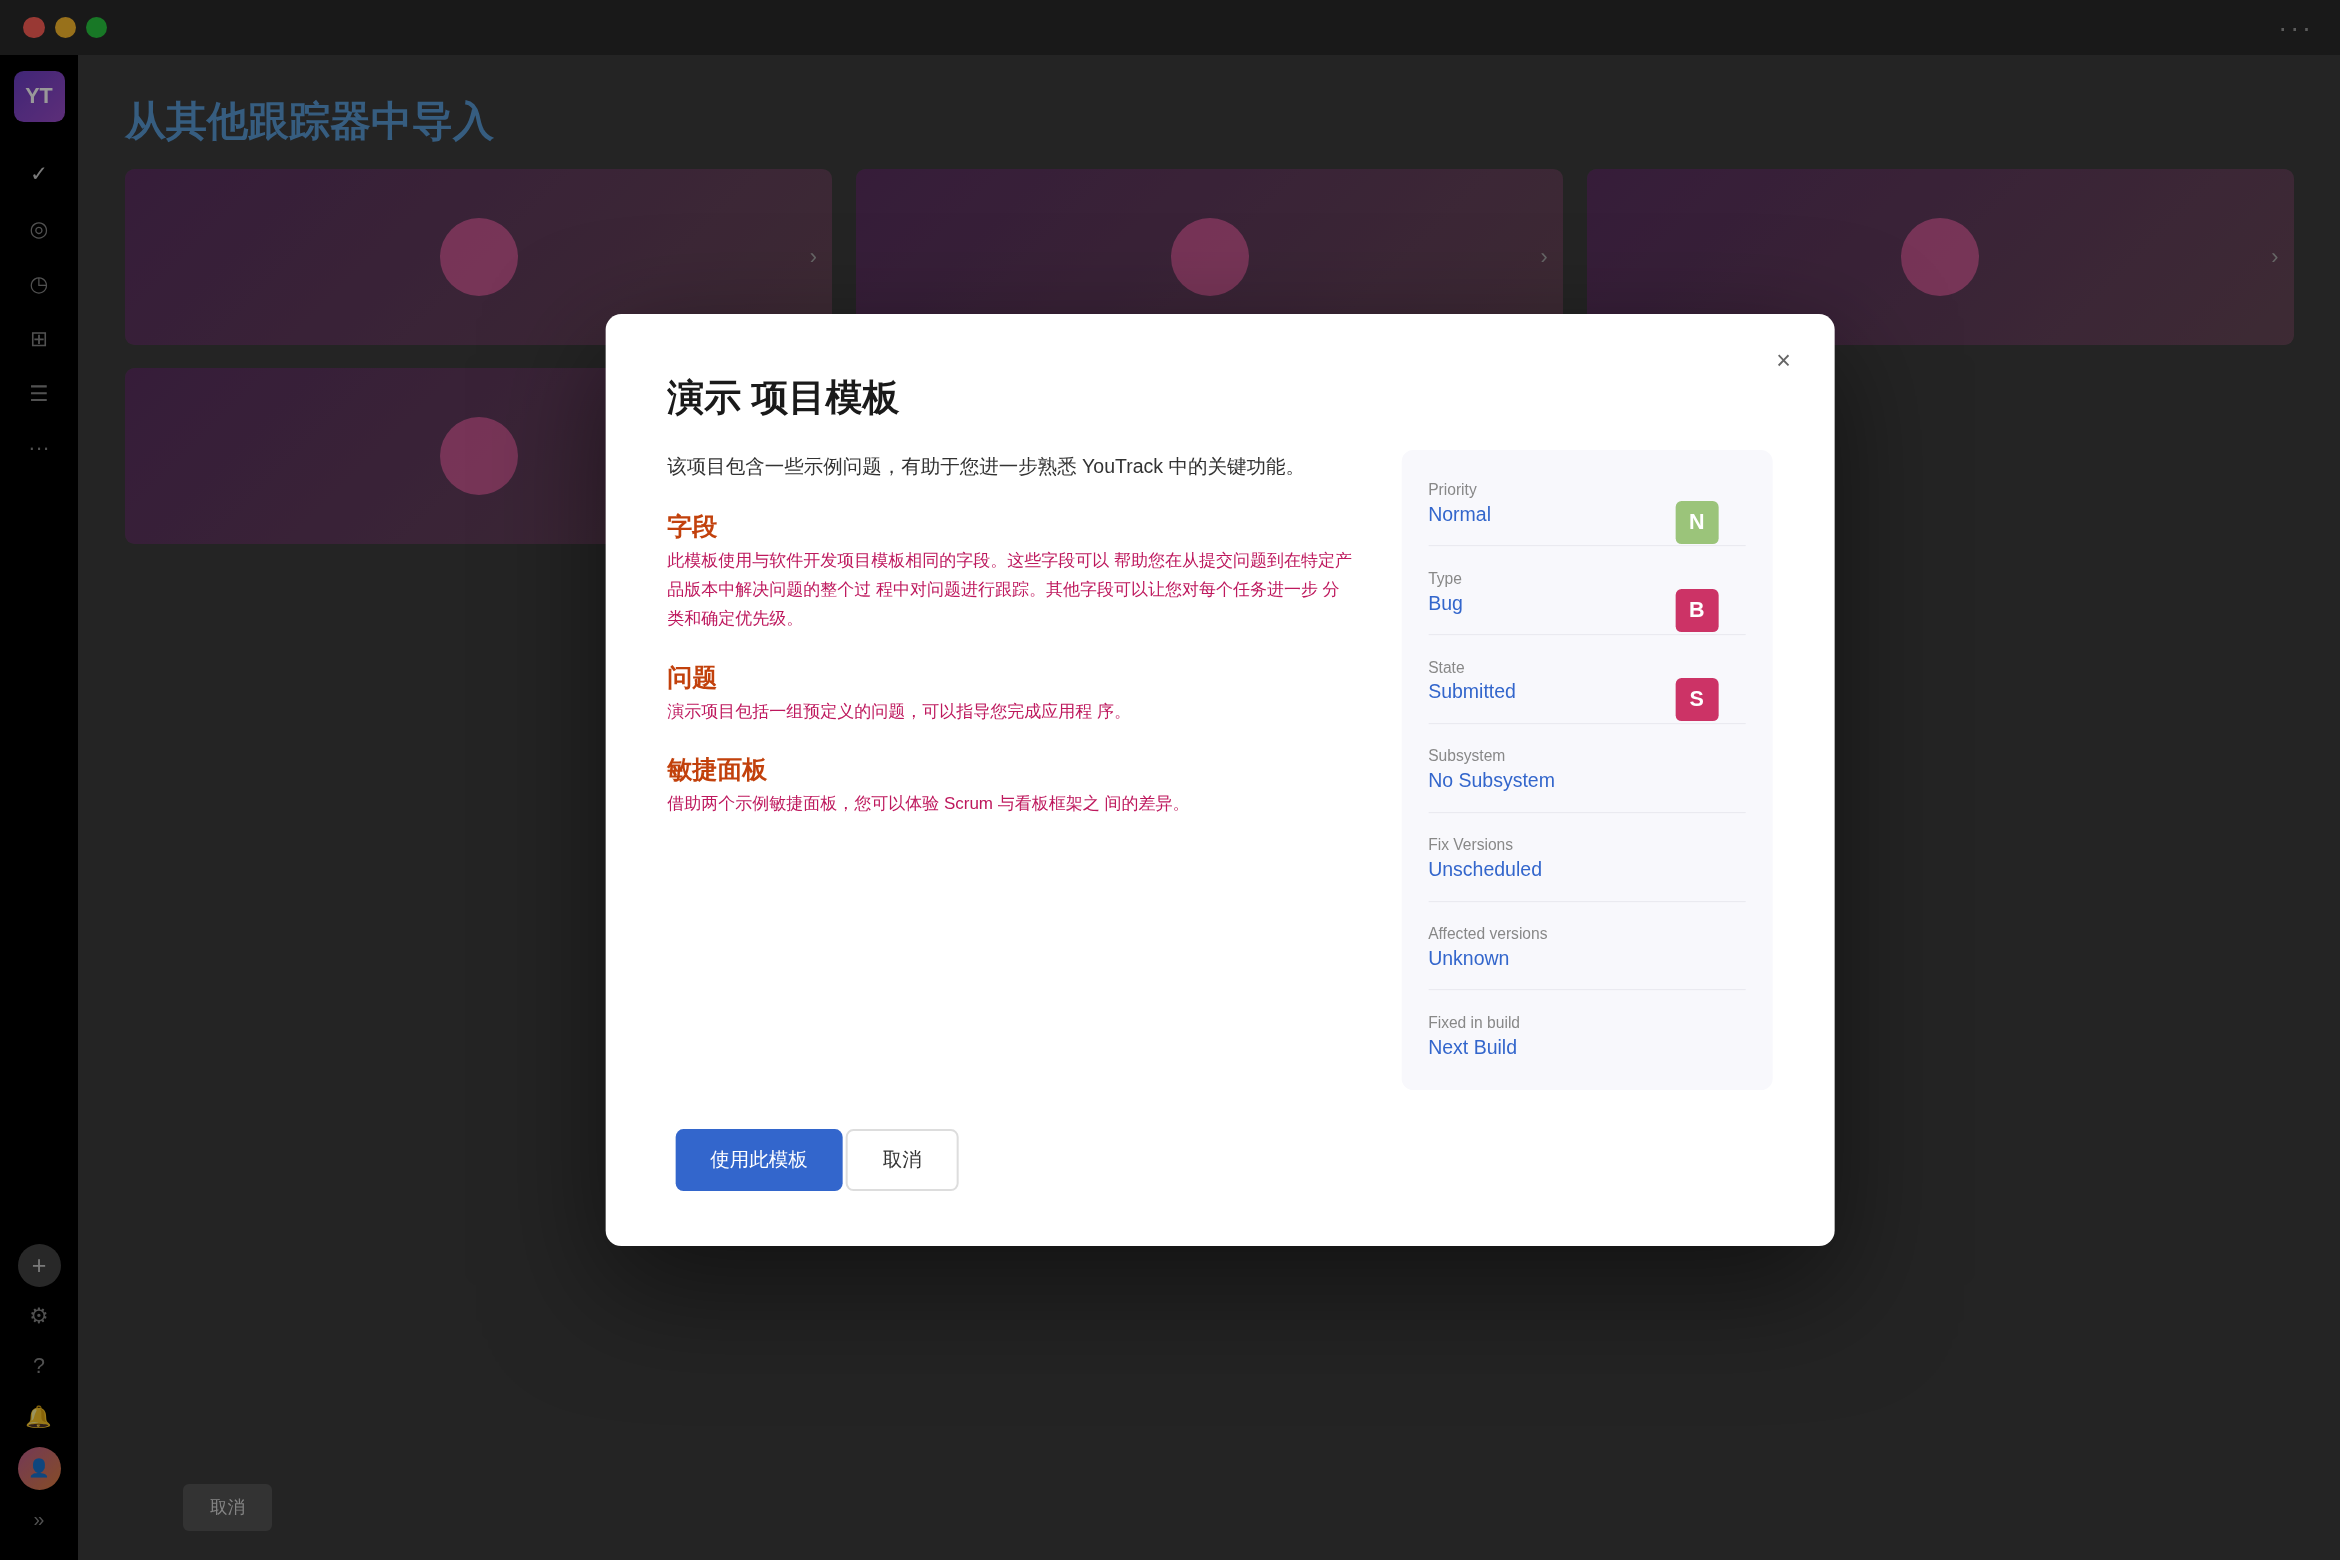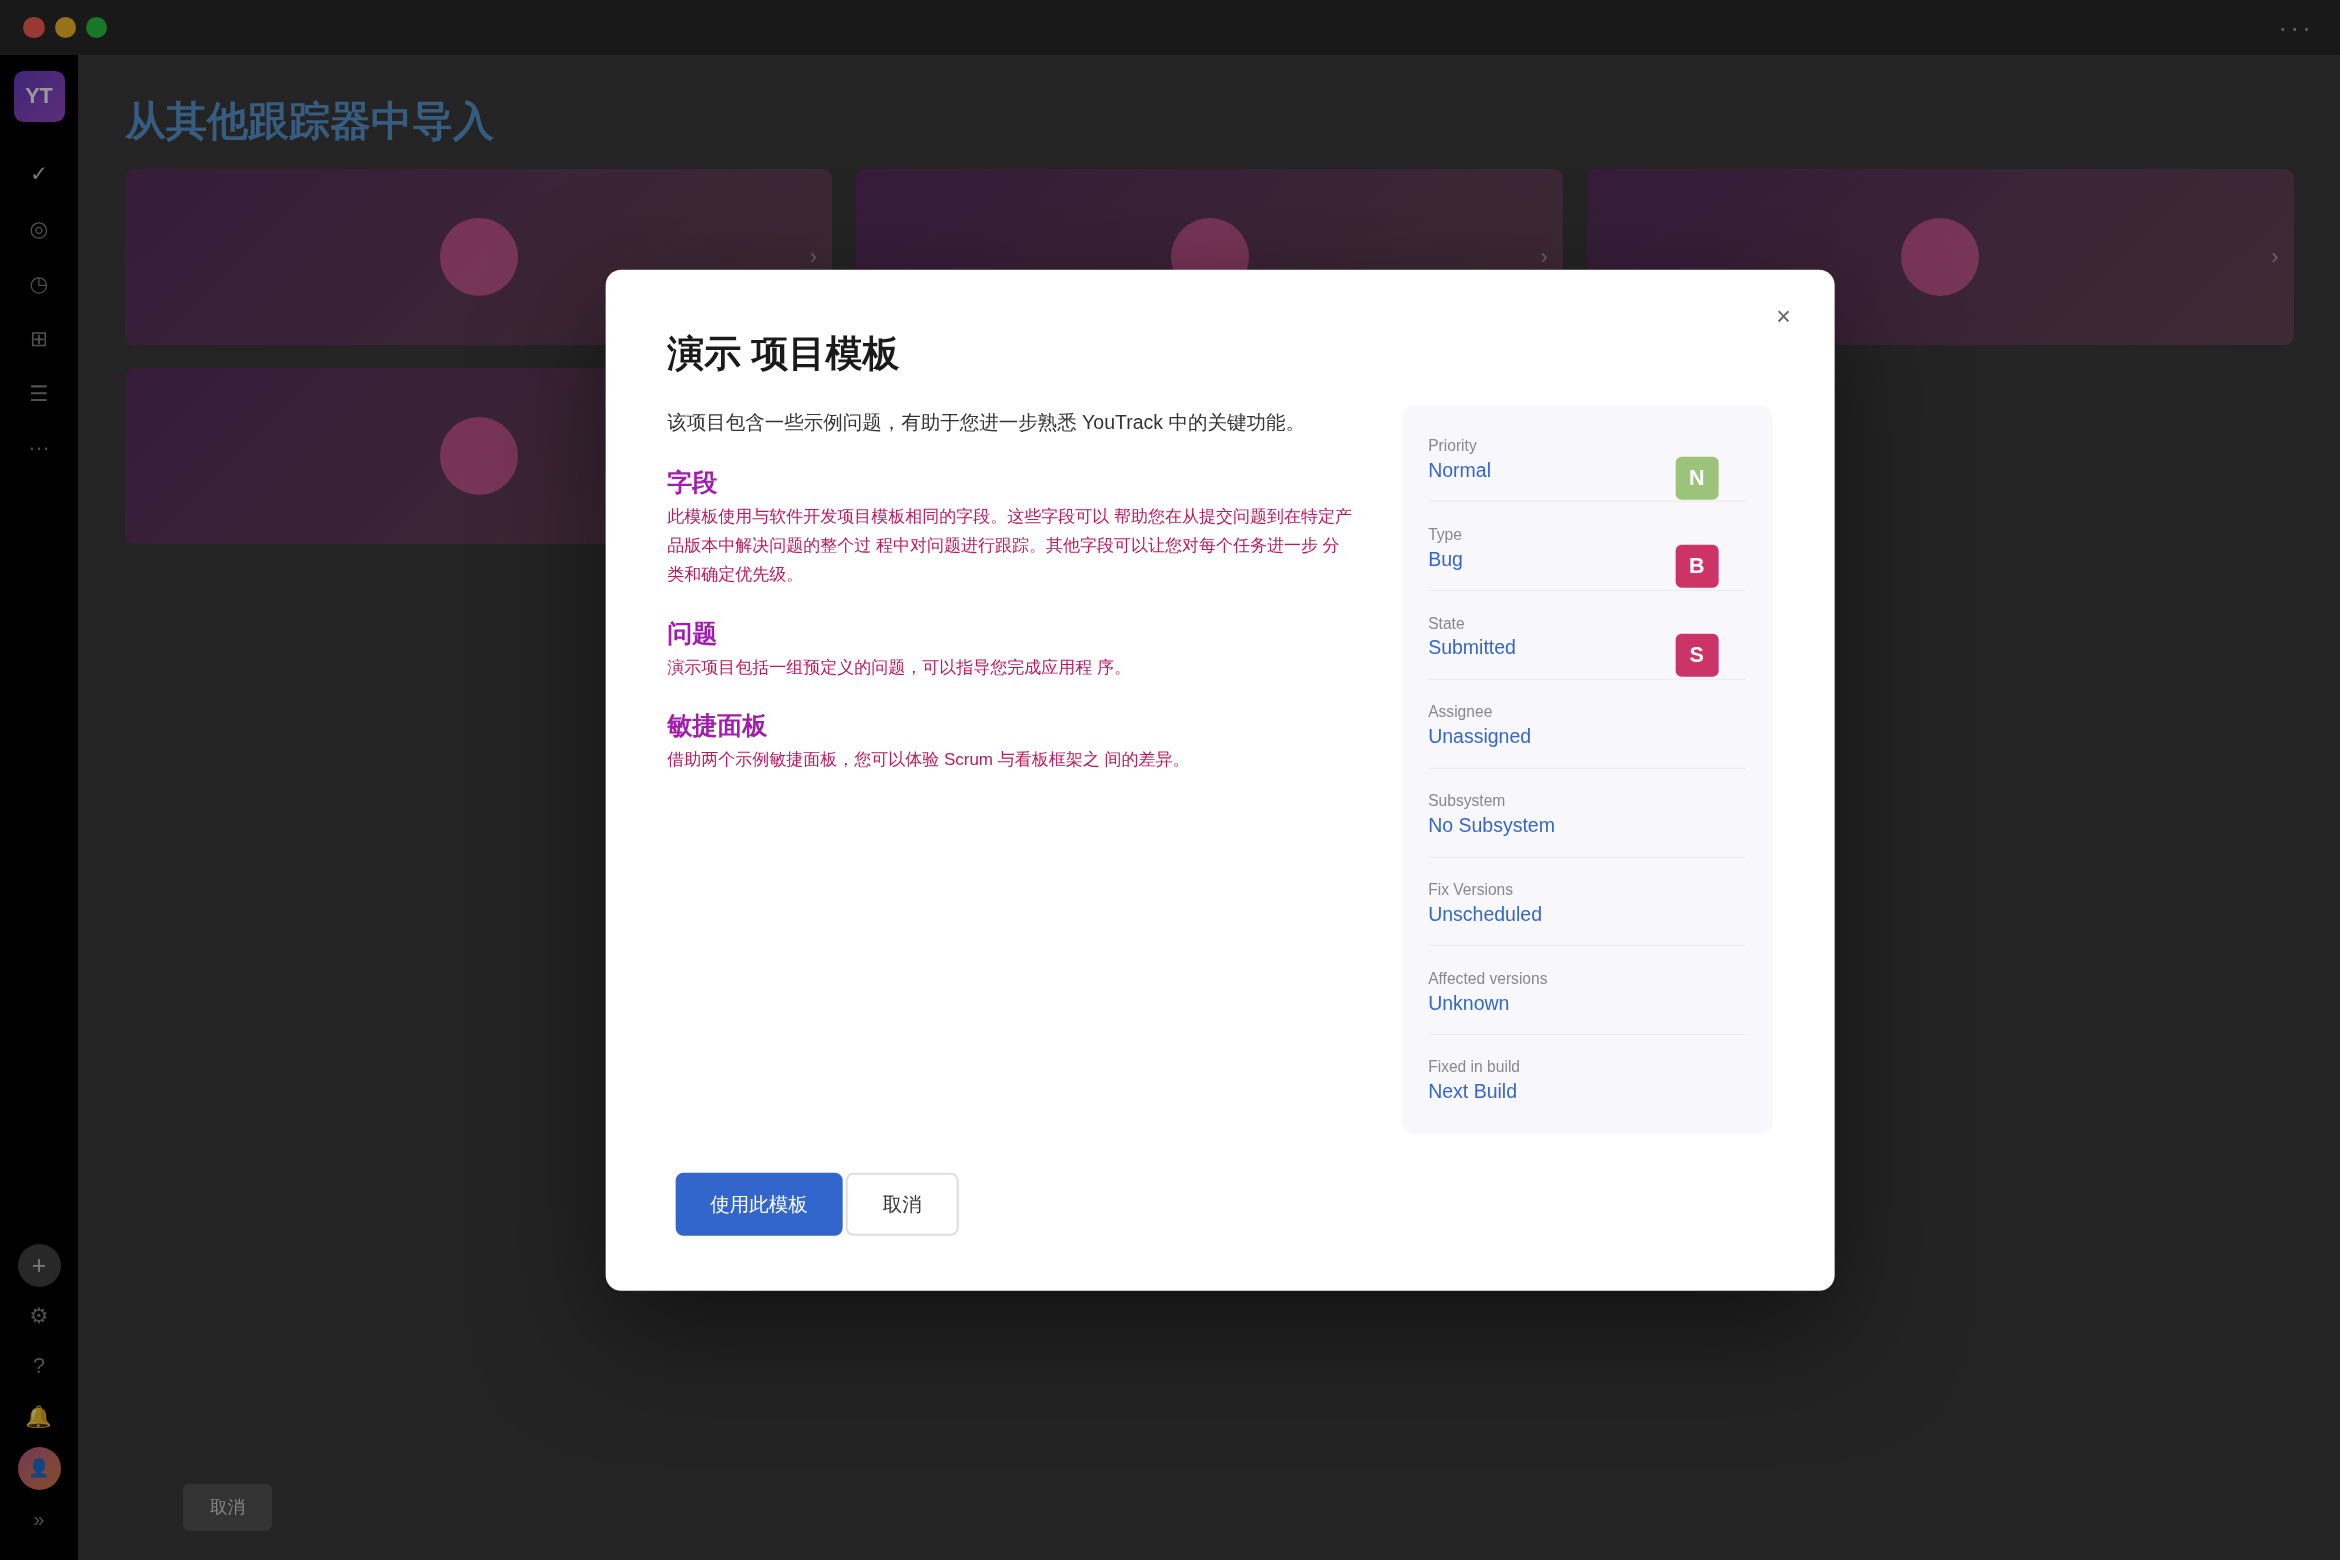--- a/index.html
+++ b/index.html
@@ -299,21 +299,21 @@
 
     .modal-desc {
       font-size: 19.5px;
       color: #333;
       line-height: 1.7;
     }
 
     .modal-section-title {
       font-size: 25px;
       font-weight: 700;
-      color: #a21caf;
+      color: #c2410c;
       margin-bottom: 3.9px;
     }
 
     .modal-section-text {
       font-size: 17px;
       color: #be185d;
       line-height: 1.7;
     }
 
     
@@ -521,24 +521,20 @@
         <div class="field-value">Bug</div>
         <div class="field-badge badge-b" style="top:19.5px;">B</div>
       </div>
 
       <div class="field-row field-row-with-badge">
         <div class="field-label">State</div>
         <div class="field-value">Submitted</div>
         <div class="field-badge badge-s" style="top:19.5px;">S</div>
       </div>
 
-      <div class="field-row">
-        <div class="field-label">Assignee</div>
-        <div class="field-value">Unassigned</div>
-      </div>
 
       <div class="field-row">
         <div class="field-label">Subsystem</div>
         <div class="field-value">No Subsystem</div>
       </div>
 
       <div class="field-row">
         <div class="field-label">Fix Versions</div>
         <div class="field-value">Unscheduled</div>
       </div>

